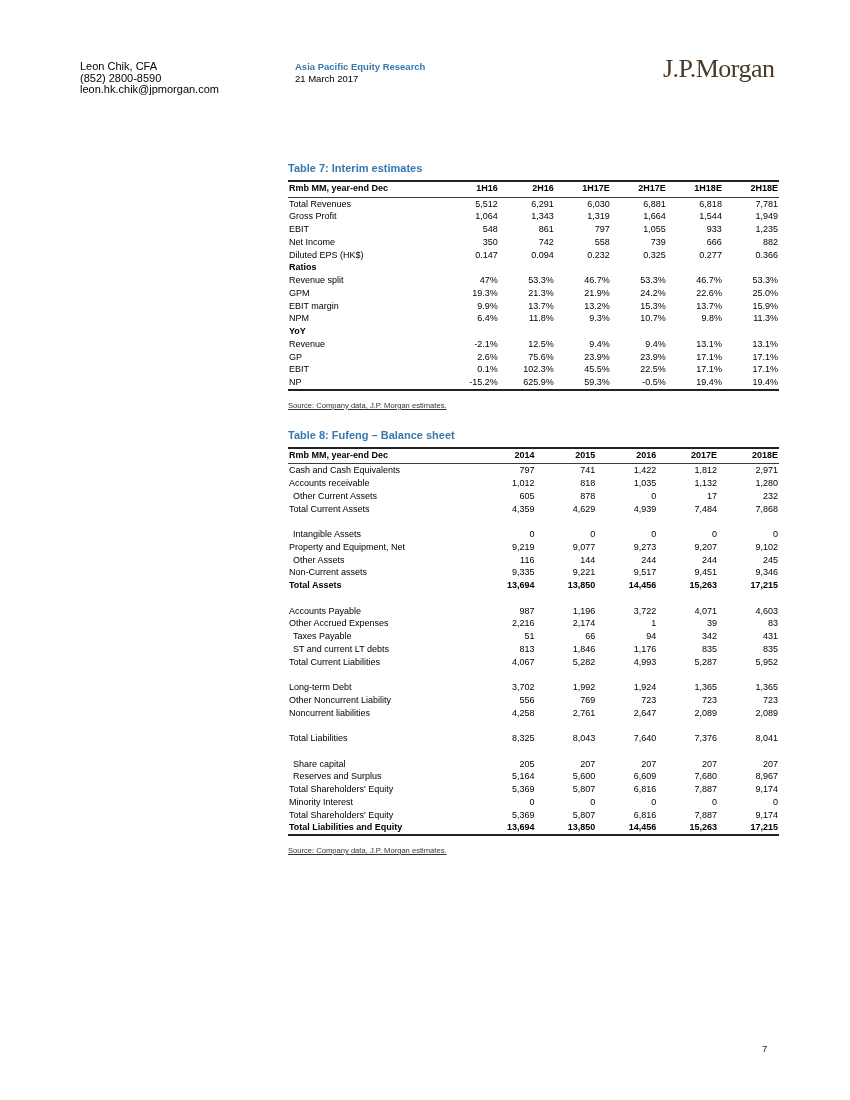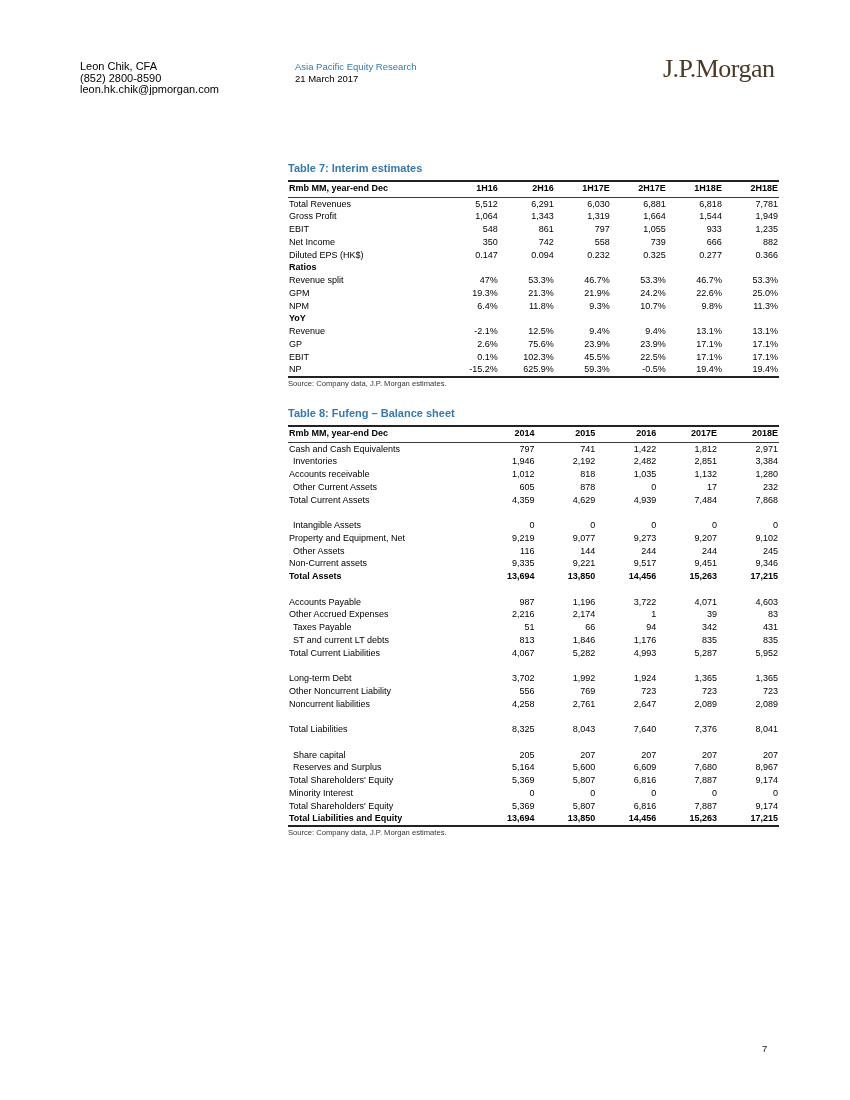--- a/index.html
+++ b/index.html
@@ -4,21 +4,21 @@
 <style>
   html,body{margin:0;padding:0;background:#e8e8e8;}
   .page{
     position:relative;width:850px;height:1100px;background:#ffffff;
     font-family:"Liberation Sans",sans-serif;color:#000;overflow:hidden;
     margin:0 auto;
   }
   
   .hdr-left{position:absolute;left:80px;top:61px;font-size:11px;line-height:11.7px;}
   .hdr-center{position:absolute;left:295px;top:61px;font-size:9.5px;line-height:11.7px;}
-  .pub-title{font-weight:normal;}
+  .pub-title{font-weight:bold;}
   .logo{
     position:absolute;left:663px;top:54px;
     font-family:"Liberation Serif",serif;font-size:26px;line-height:30px;
     letter-spacing:-0.5px;
   }
   
   .content{position:absolute;left:288px;top:162px;width:491px;}
   .tbl-block{margin-bottom:19px;}
   .tbl-title{font-weight:bold;font-size:11px;margin:0 0 6px 0;}
   table{
@@ -32,21 +32,21 @@
     padding:1px 0 2px 1px;line-height:11.5px;font-size:9px;
   }
   th.num{text-align:right;padding-right:1px;}
   td{padding:0 0 0 1px;line-height:12.75px;white-space:nowrap;overflow:hidden;}
   td.num{text-align:right;padding-right:1px;}
   td.blank{line-height:12.75px;}
   .b{font-weight:bold;}
   .ind{padding-left:5px;}
   .t7 col.lbl{width:31.5%;}
   .t8 col.lbl{width:38%;}
-  .source{font-size:7.6px;color:#333;margin-top:1px;line-height:9px;}
+  .source{font-size:7.6px;color:#333;margin-top:10px;line-height:9px;text-decoration:underline;}
   .pagenum{position:absolute;left:762px;top:1043px;font-size:9.5px;color:#222;}
 </style>
 </head>
 <body>
 
 <div class="page">
 
   <div class="hdr-left">
     <div>Leon Chik, CFA</div>
     <div>(852) 2800-8590</div>
@@ -152,20 +152,29 @@
             <tr>
               <td class="label">GPM</td>
               <td class="num">19.3%</td>
               <td class="num">21.3%</td>
               <td class="num">21.9%</td>
               <td class="num">24.2%</td>
               <td class="num">22.6%</td>
               <td class="num">25.0%</td>
             </tr>
             <tr>
+              <td class="label">EBIT margin</td>
+              <td class="num">9.9%</td>
+              <td class="num">13.7%</td>
+              <td class="num">13.2%</td>
+              <td class="num">15.3%</td>
+              <td class="num">13.7%</td>
+              <td class="num">15.9%</td>
+            </tr>
+            <tr>
               <td class="label">NPM</td>
               <td class="num">6.4%</td>
               <td class="num">11.8%</td>
               <td class="num">9.3%</td>
               <td class="num">10.7%</td>
               <td class="num">9.8%</td>
               <td class="num">11.3%</td>
             </tr>
             <tr>
               <td class="label b">YoY</td>
@@ -241,28 +250,20 @@
           <tbody>
             <tr>
               <td class="label">Cash and Cash Equivalents</td>
               <td class="num">797</td>
               <td class="num">741</td>
               <td class="num">1,422</td>
               <td class="num">1,812</td>
               <td class="num">2,971</td>
             </tr>
             <tr>
-              <td class="label ind">Inventories</td>
-              <td class="num">1,946</td>
-              <td class="num">2,192</td>
-              <td class="num">2,482</td>
-              <td class="num">2,851</td>
-              <td class="num">3,384</td>
-            </tr>
-            <tr>
               <td class="label">Accounts receivable</td>
               <td class="num">1,012</td>
               <td class="num">818</td>
               <td class="num">1,035</td>
               <td class="num">1,132</td>
               <td class="num">1,280</td>
             </tr>
             <tr>
               <td class="label ind">Other Current Assets</td>
               <td class="num">605</td>

